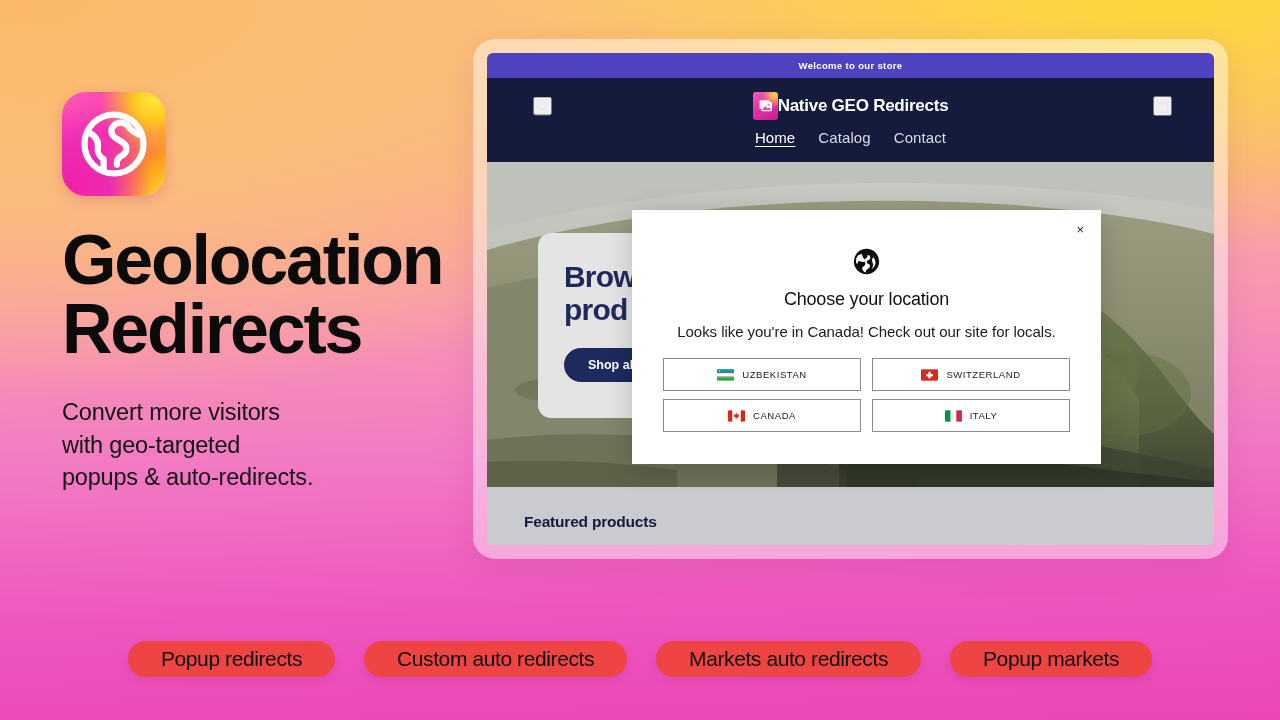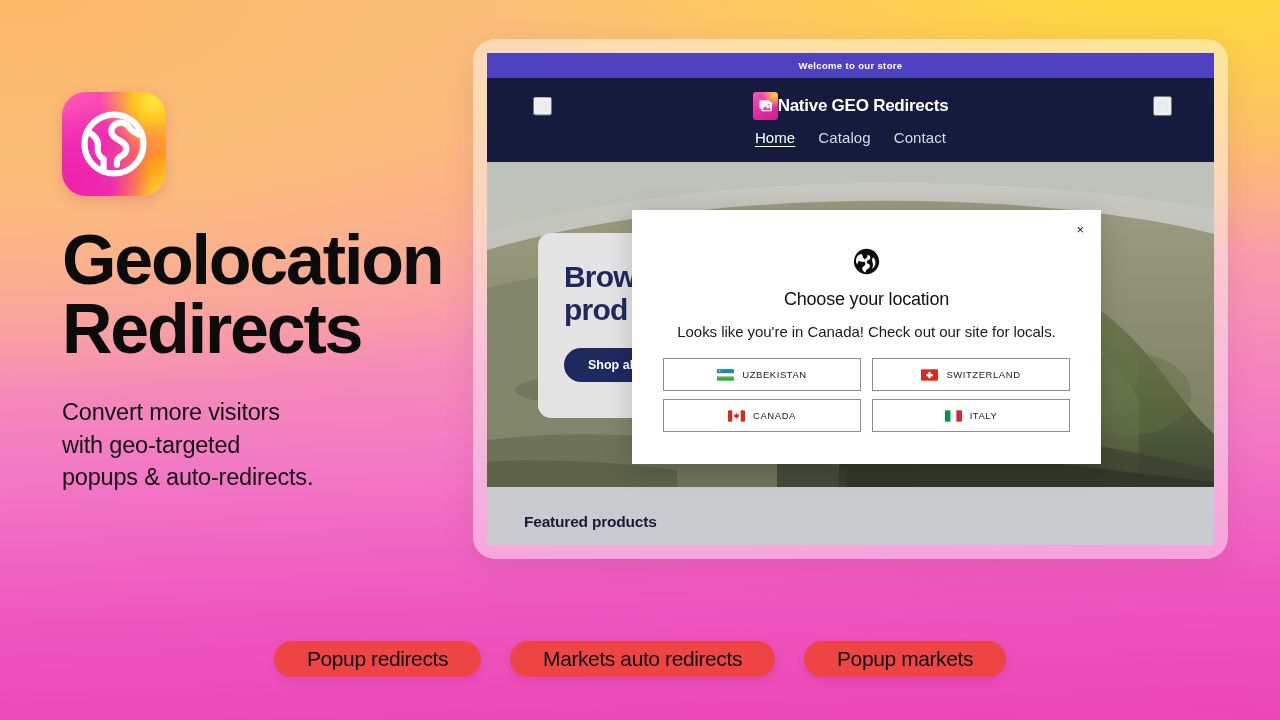--- a/index.html
+++ b/index.html
@@ -47,21 +47,21 @@
   .mock-frame {
     position:absolute; left:473px; top:39px;
     width:755px; height:520px;
     border-radius:22px;
     background:rgba(255,255,255,.44);
     padding:14px;
     box-shadow:0 10px 30px rgba(140,40,110,.13);
   }
   .mock-screen {
     width:100%; height:100%;
-    border-radius:0; overflow:hidden;
+    border-radius:6px; overflow:hidden;
     background:#C9CBCE; position:relative;
   }
   .announce {
     height:25px; background:#4E42C0;
     display:flex; align-items:center; justify-content:center;
     color:#fff; font-size:9.5px; font-weight:700; letter-spacing:.35px;
   }
   .storenav {
     height:84px; background:#151B3D; position:relative;
     display:flex; flex-direction:column; align-items:center;
@@ -346,15 +346,16 @@
 
         </div>
       </div>
     </div>
 
   </div>
 </div>
 
 <div class="pills">
   <button class="pill">Popup redirects</button>
+  <button class="pill">Custom auto redirects</button>
   <button class="pill">Markets auto redirects</button>
   <button class="pill">Popup markets</button>
 </div>
 
 </body></html>

